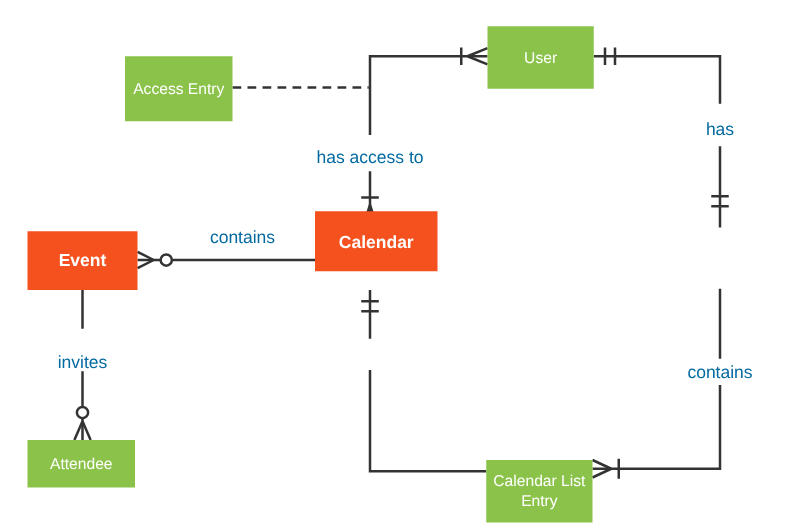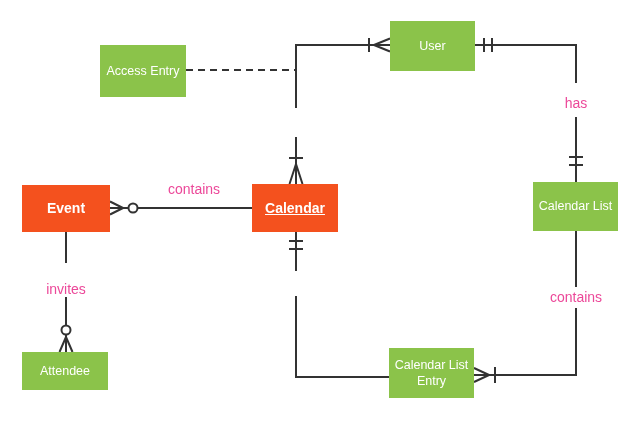--- a/index.html
+++ b/index.html
@@ -21,21 +21,21 @@
     color: #ffffff;
     line-height: 1.3;
     box-sizing: border-box;
     padding: 2px 4px;
   }
   .entity.orange { background: #F4511E; font-weight: 700; font-size: 14px; }
   .entity.green  { background: #8BC34A; font-weight: 400; font-size: 12.5px; }
   .rel-label {
     position: absolute;
     transform: translate(-50%, -50%);
-    color: #ec4899;
+    color: #0369a1;
     font-size: 14px;
     background: #ffffff;
     padding: 0 3px;
     white-space: nowrap;
   }
 </style>
 </head>
 <body>
 
 <div class="canvas">
@@ -94,38 +94,36 @@
   </div>
 
   <div class="entity green" style="left:390px; top:21px; width:85px; height:50px;">
     <span>User</span>
   </div>
 
   <div class="entity orange" style="left:22px; top:185px; width:88px; height:47px;">
     <span>Event</span>
   </div>
 
-  <div class="entity orange" style="left:252px; top:184px; width:86px; height:48px;text-decoration:underline;">
+  <div class="entity orange" style="left:252px; top:169px; width:98px; height:48px;">
     <span>Calendar</span>
   </div>
 
-  <div class="entity green" style="left:533px; top:182px; width:85px; height:49px;">
-    <span>Calendar List</span>
-  </div>
 
-  <div class="entity green" style="left:389px; top:348px; width:85px; height:50px;">
+  <div class="entity green" style="left:389px; top:368px; width:85px; height:50px;">
     <span>Calendar List Entry</span>
   </div>
 
   <div class="entity green" style="left:22px; top:352px; width:86px; height:38px;">
     <span>Attendee</span>
   </div>
 
   <div class="rel-label" style="left:194px; top:189px;">contains</div>
 
+  <div class="rel-label" style="left:296px; top:125px;">has access to</div>
 
   <div class="rel-label" style="left:576px; top:103px;">has</div>
 
   <div class="rel-label" style="left:66px; top:289px;">invites</div>
 
 
   <div class="rel-label" style="left:576px; top:297px;">contains</div>
 
 </div>
 

